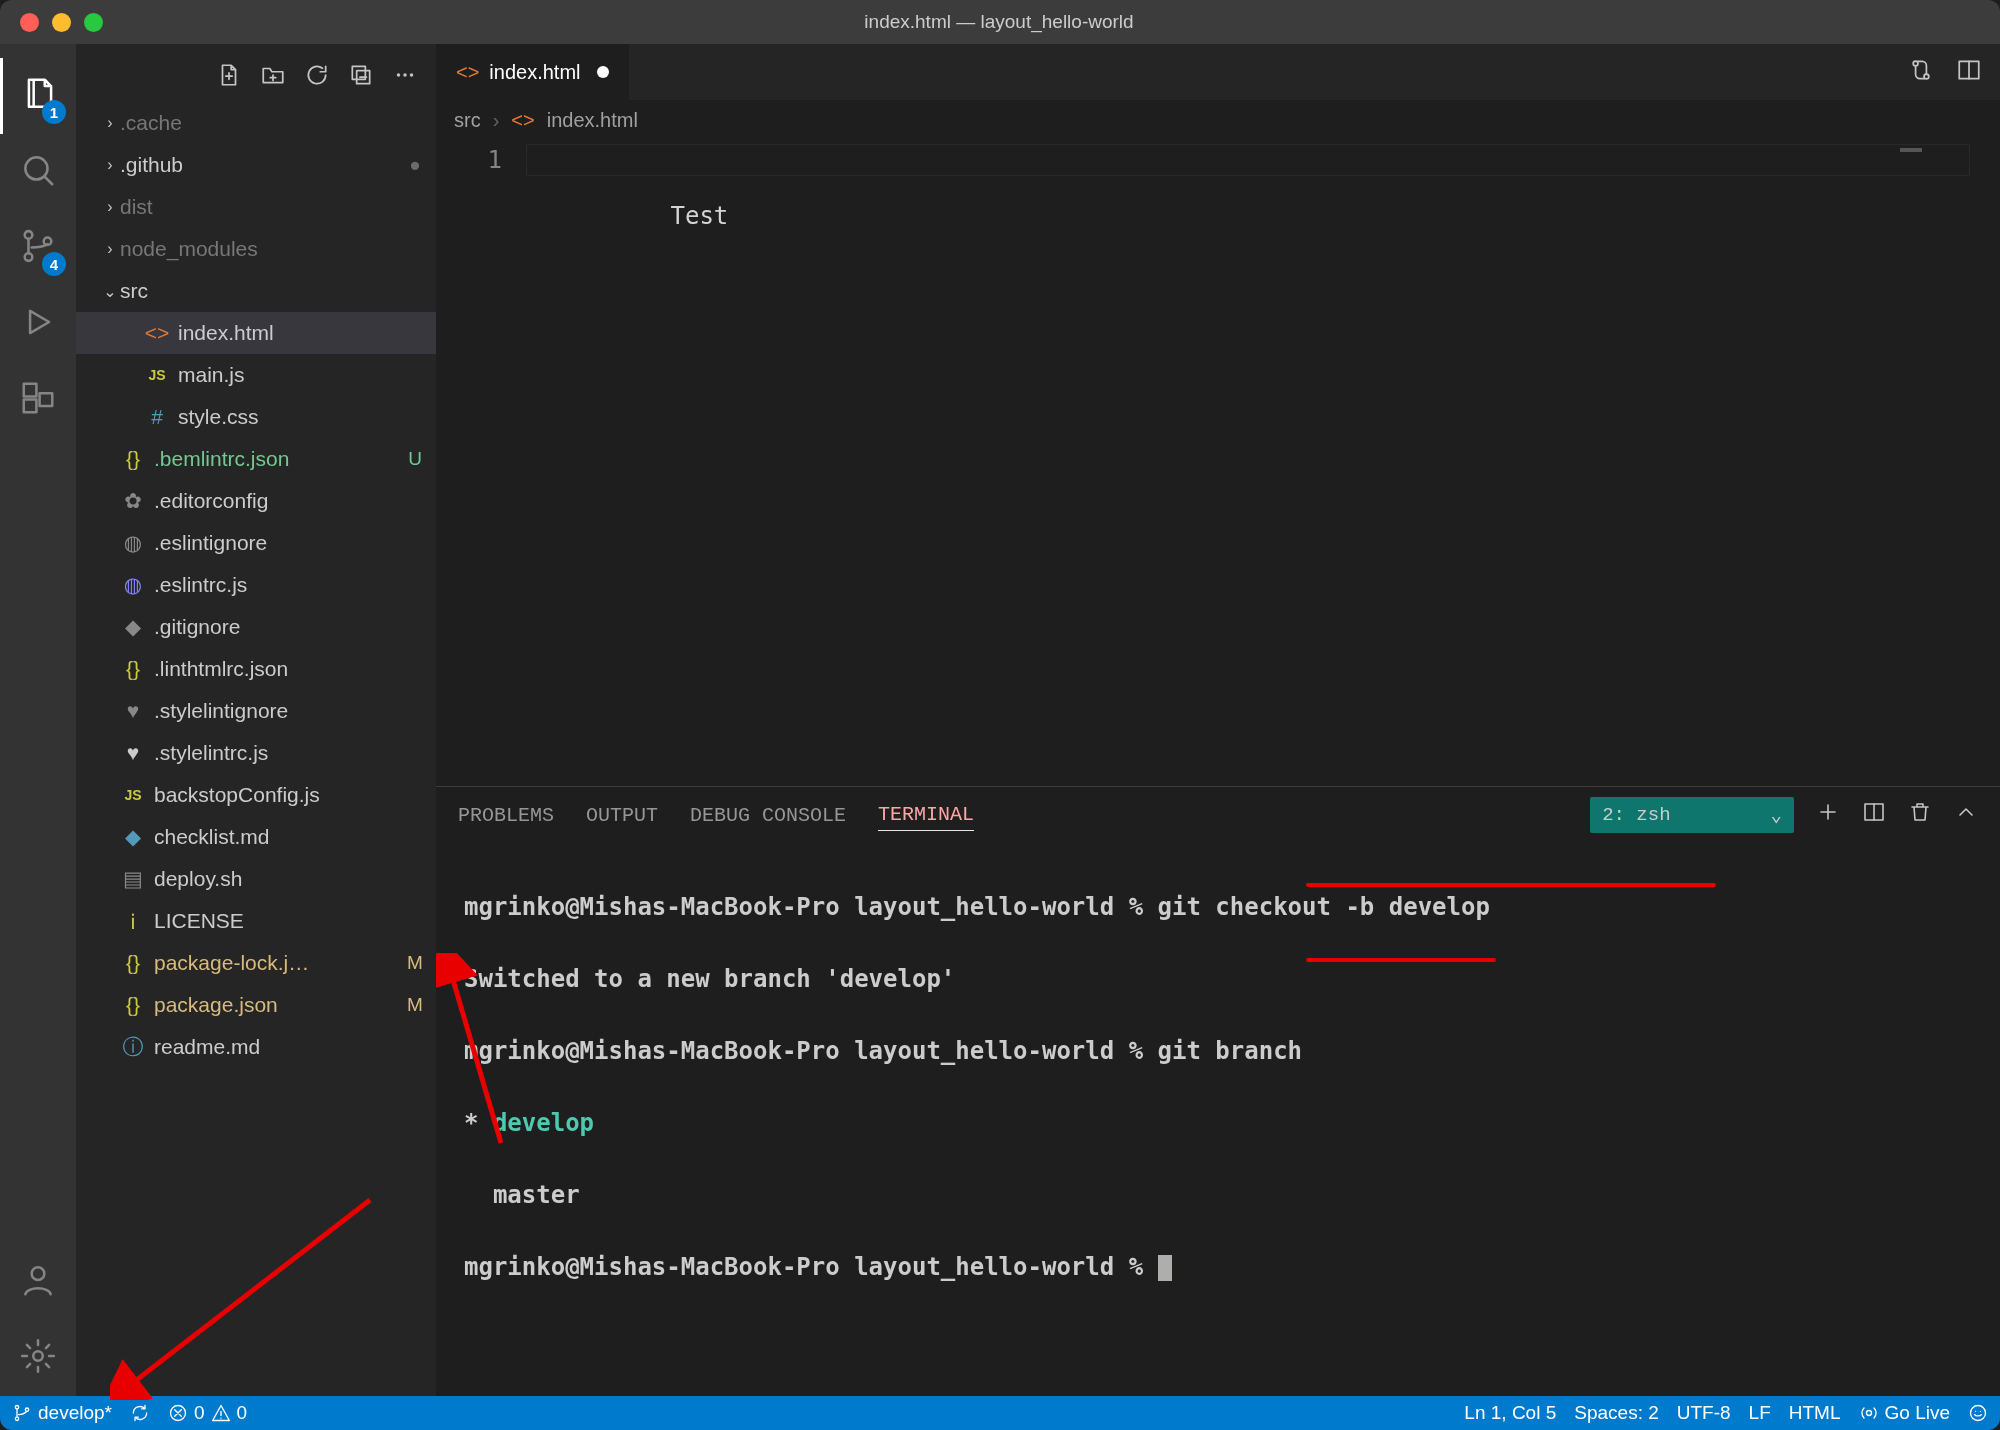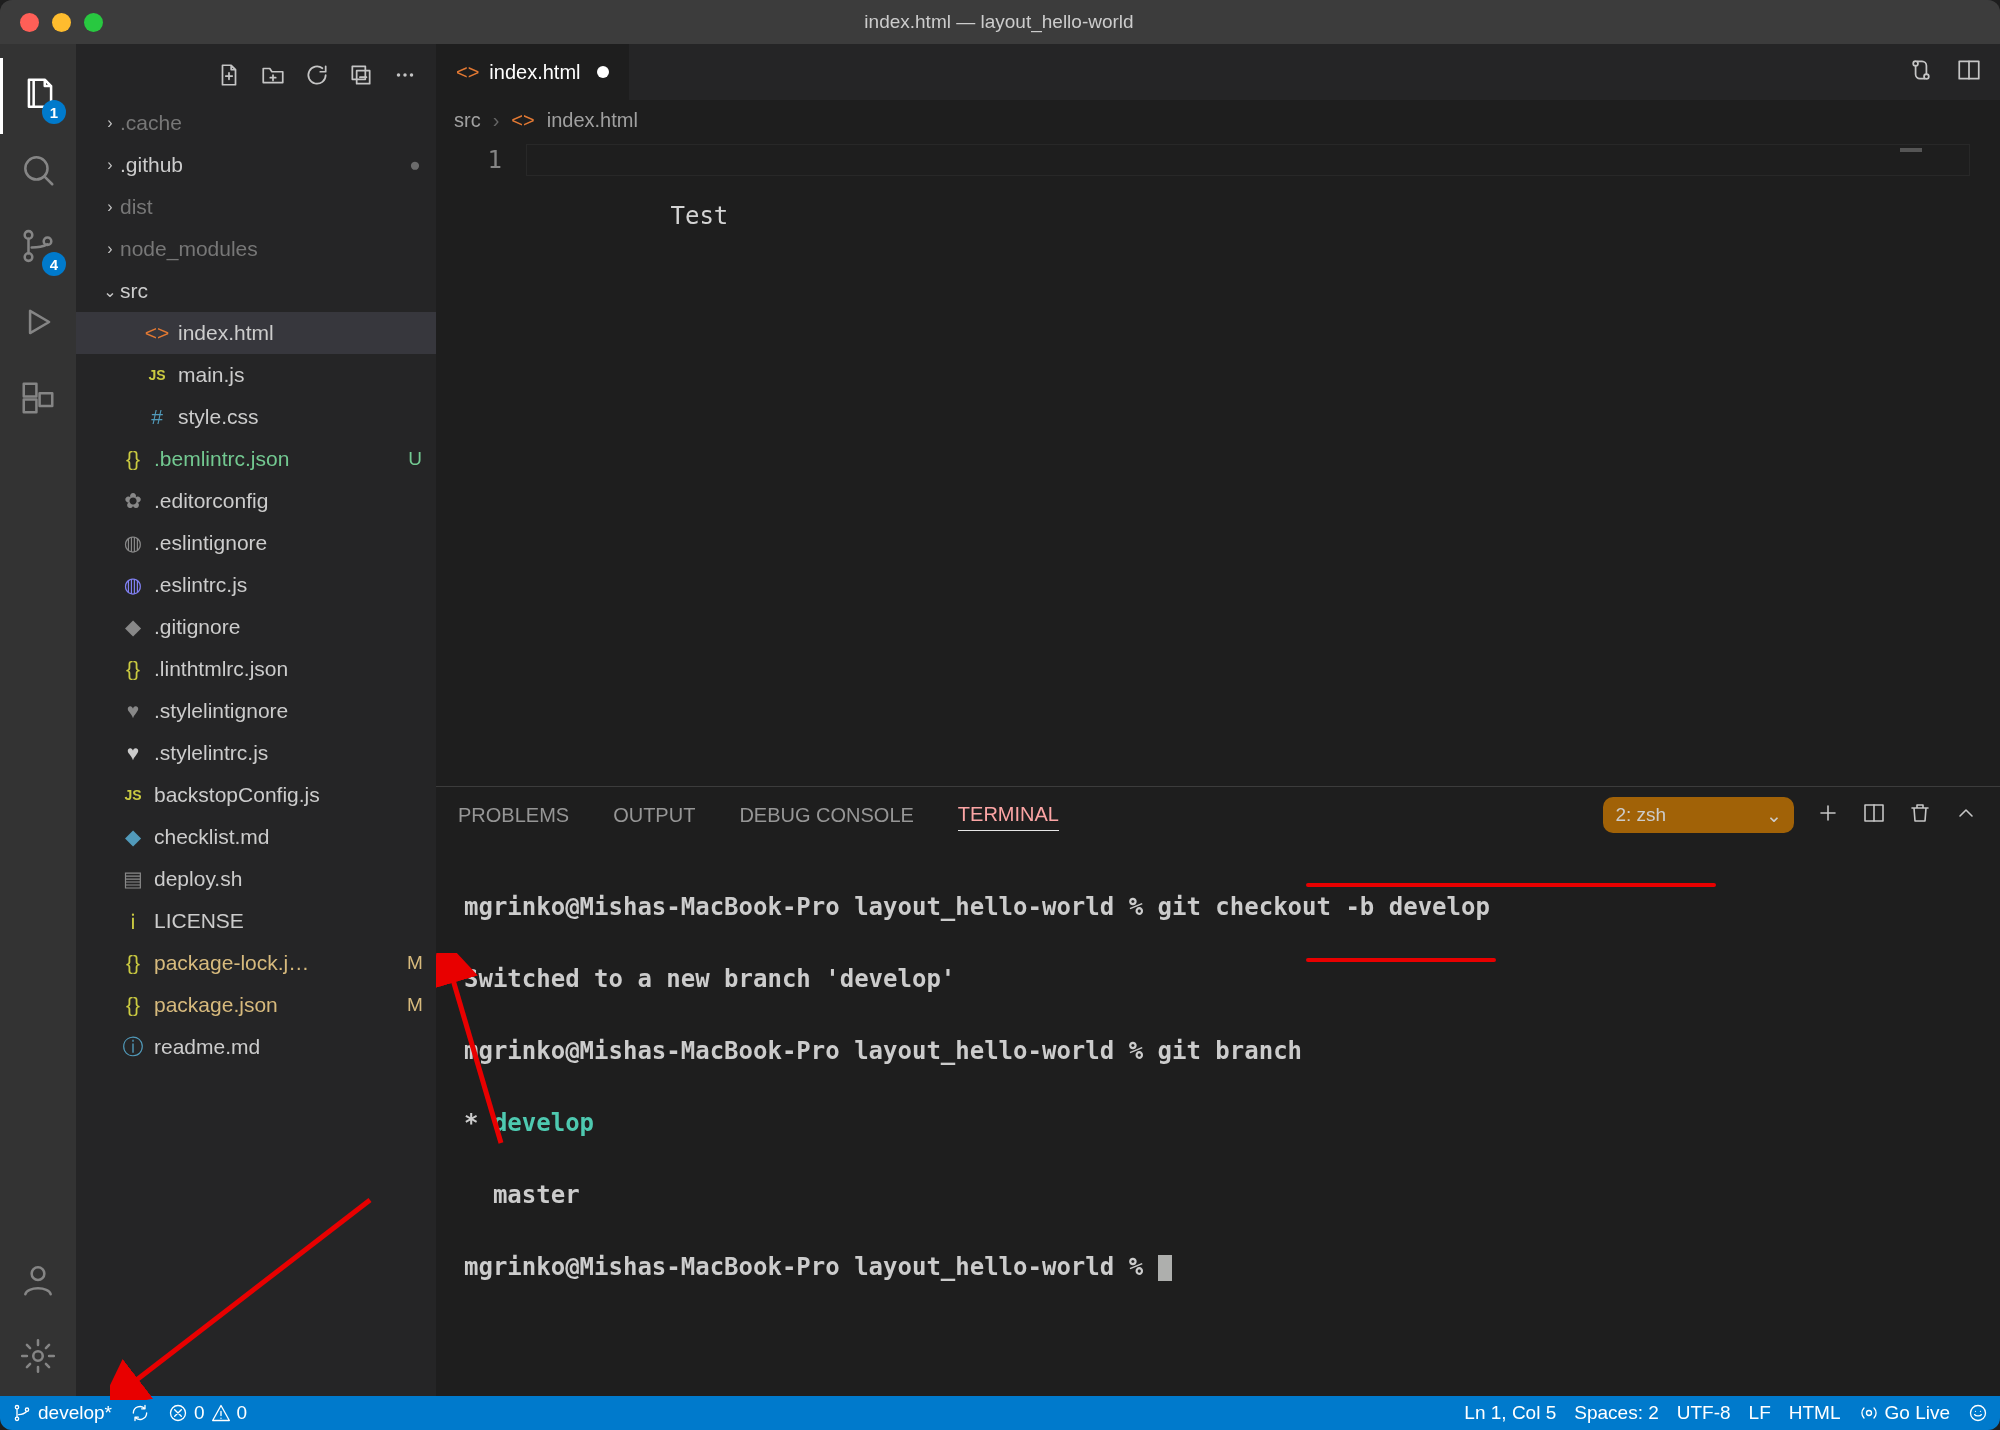--- a/index.html
+++ b/index.html
@@ -128,31 +128,31 @@
   .ed-content { flex:1; padding:6px 0 0 0; color:#d4d4d4; white-space:pre; position:relative; }
   .ed-line-highlight { position:absolute; left:0; right:30px; top:4px; height:32px; border:1px solid #282828; }
   .minimap { position:absolute; right:4px; top:6px; bottom:6px; width:100px; pointer-events:none; }
   .minimap .mm-line { position:absolute; top:2px; left:4px; width:22px; height:4px; background:#555; }
   
   .panel {
     height: 610px; background:#1e1e1e; border-top:1px solid #3c3c3c;
     display:flex; flex-direction:column; flex-shrink:0; position:relative;
   }
   .panel-tabs {
-    display:flex; align-items:center; height:56px; padding:0 22px; gap:44px;
-    color:#969696; font-size:20px; flex-shrink:0;
+    display:flex; align-items:center; height:56px; padding:0 22px; gap:32px;
+    color:#969696; font-size:20px; flex-shrink:0;font-family:Liberation Mono, monospace;
   }
   .panel-tab { cursor:pointer; padding:4px 0; }
   .panel-tab.active { color:#fca5a5; border-bottom:1.5px solid #e7e7e7; }
   .panel-right {
     margin-left:auto; display:flex; align-items:center; gap:22px; color:#c5c5c5;
   }
   .term-picker {
-    background:#a16207; color:#ccc; height:36px; display:flex; align-items:center;
-    padding:0 12px; gap:100px; border-radius:10px; cursor:pointer; font-size:19px;
+    background:#0f766e; color:#ccc; height:36px; display:flex; align-items:center;
+    padding:0 12px; gap:100px; border-radius:2px; cursor:pointer; font-size:19px;
   }
   .panel-right svg { width:24px; height:24px; cursor:pointer; }
   .terminal {
     flex:1; padding:10px 28px; font-family: Menlo, Monaco, Consolas, monospace;
     font-size:24px; line-height:36px; color:#ccc; white-space:pre-wrap;
     position:relative; overflow:hidden;font-weight:bold;
   }
   .term-green { color:#4ec9b0; }
   .term-cursor { display:inline-block; width:14px; height:26px; background:#aeafad; vertical-align:middle; }
   .redline { position:absolute; height:4px; background:#e80000; border-radius:2px; }

